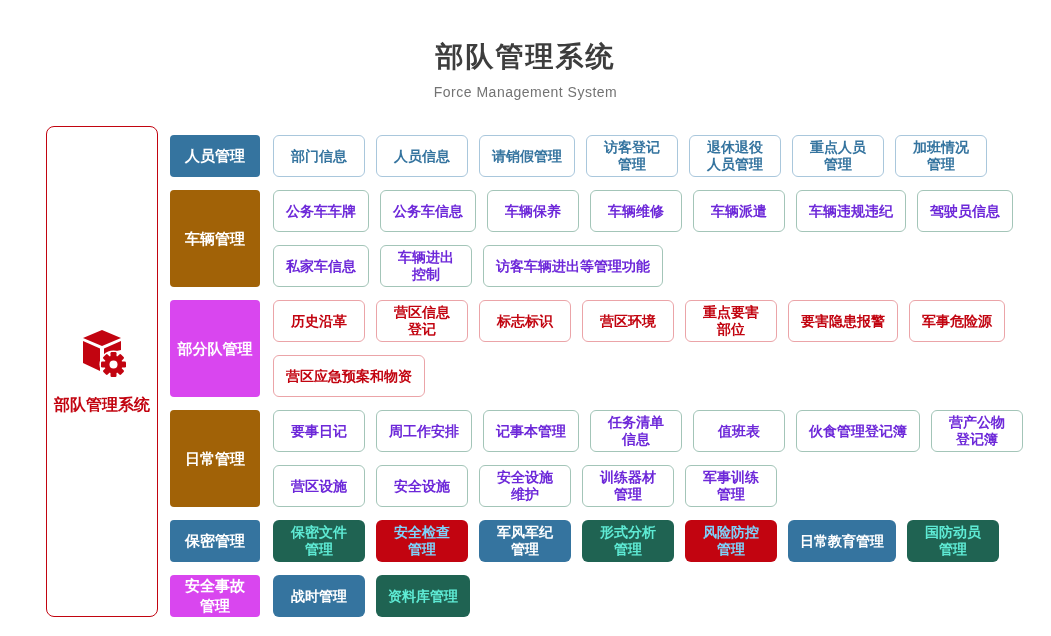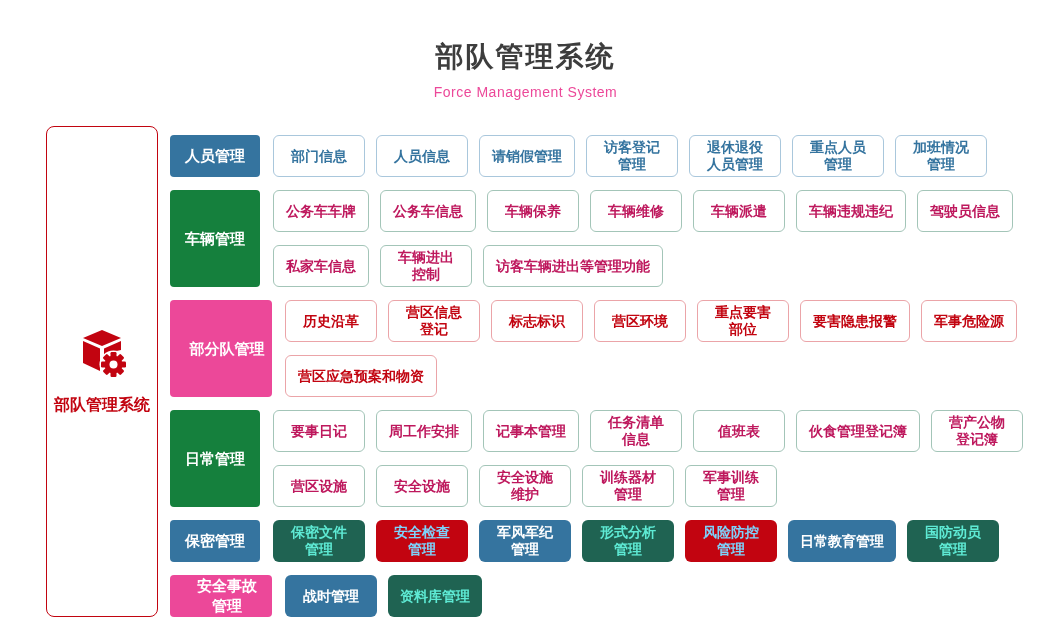--- a/index.html
+++ b/index.html
@@ -3,21 +3,21 @@
 <meta charset="utf-8">
 <style>
   html,body{margin:0;padding:0;background:#ffffff;}
   body{
     width:1051px;height:636px;overflow:hidden;
     font-family:"Liberation Sans","DejaVu Sans",sans-serif;
     -webkit-font-smoothing:antialiased;
   }
   .header{text-align:center;padding-top:38px;}
   .page-title{margin:0;font-size:28px;font-weight:700;color:#3d3d3d;letter-spacing:2px;}
-  .page-subtitle{margin:8px 0 0;font-size:14px;color:#ec4899;letter-spacing:.5px;}
+  .page-subtitle{margin:8px 0 0;font-size:14px;color:#737373;letter-spacing:.5px;}
 
   .layout{display:flex;align-items:stretch;margin:26px 0 0 46px;}
 
   .root-box{
     width:112px;flex-shrink:0;box-sizing:border-box;
     border:1px solid #c20410;border-radius:8px;
     display:flex;flex-direction:column;align-items:center;justify-content:center;gap:12px;
     background:#fff;
   }
   .root-label{color:#c20410;font-weight:700;font-size:16px;white-space:nowrap;}
@@ -31,24 +31,24 @@
     text-align:center;white-space:pre-line;
   }
   .rows{display:flex;flex-direction:column;gap:13px;border-radius:19px;}
   .row{display:flex;gap:11px;}
   .item{
     height:42px;min-width:92px;box-sizing:border-box;padding:0 12px;
     border-radius:6px;display:flex;align-items:center;justify-content:center;
     text-align:center;font-size:14px;font-weight:700;line-height:17px;white-space:pre-line;
   }
   .bg-blue{background:#35749f;}
-  .bg-green{background:#15803d;}
-  .bg-red{background:#ec4899;padding-left:12px;}
+  .bg-green{background:#a16207;}
+  .bg-red{background:#d946ef;}
   .item.outline-blue{background:#fff;border:1px solid #a9c7dc;color:#35749f;}
-  .item.outline-green{background:#fff;border:1px solid #a3c5b8;color:#be185d;font-family:Liberation Serif, serif;}
+  .item.outline-green{background:#fff;border:1px solid #a3c5b8;color:#6d28d9;font-family:Liberation Serif, serif;}
   .item.outline-red{background:#fff;border:1px solid #eba4a8;color:#c20410;}
   .item.solid-blue{background:#35749f;color:#fff;}
   .item.solid-green{background:#1f6352;color:#5eead4;}
   .item.solid-red{background:#c20410;color:#7dd3fc;}
 </style>
 </head>
 <body>
 
 <div class="header">
   <h1 class="page-title">部队管理系统</h1>

